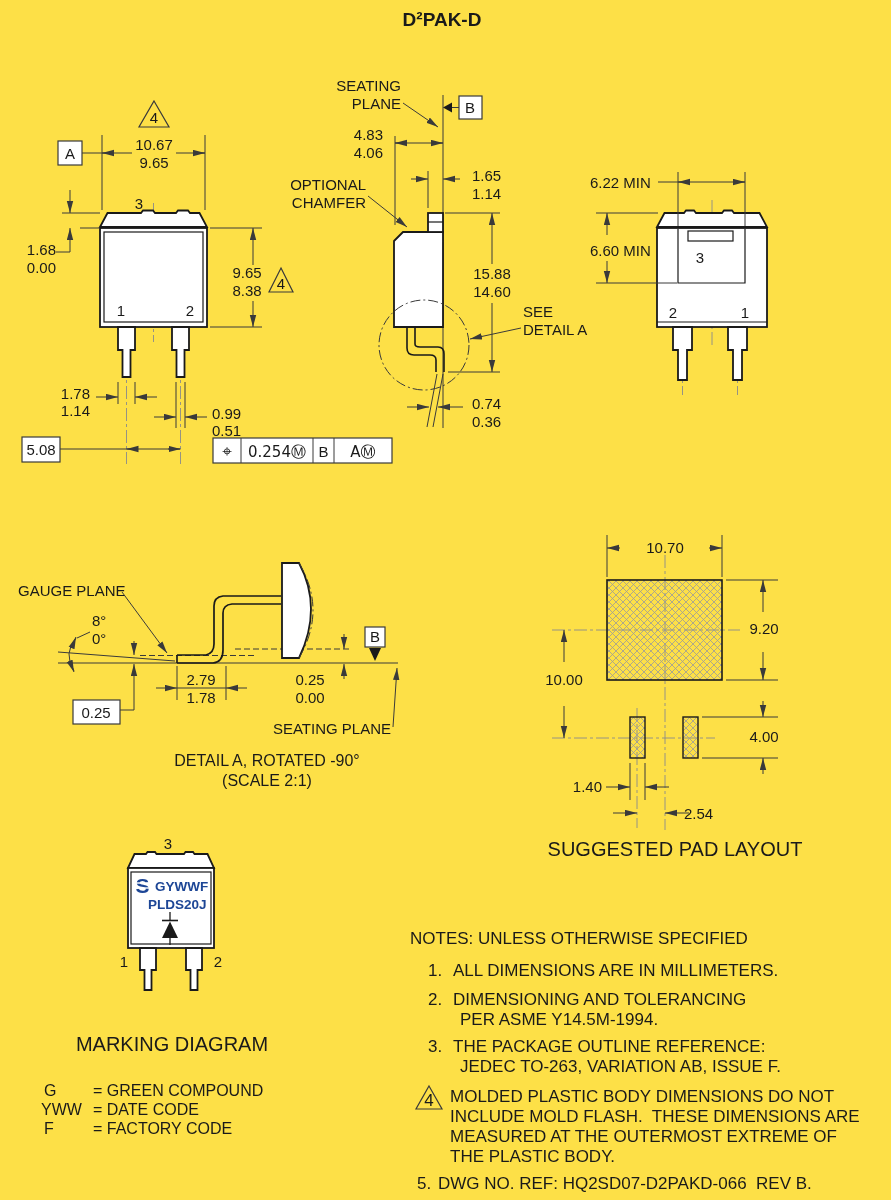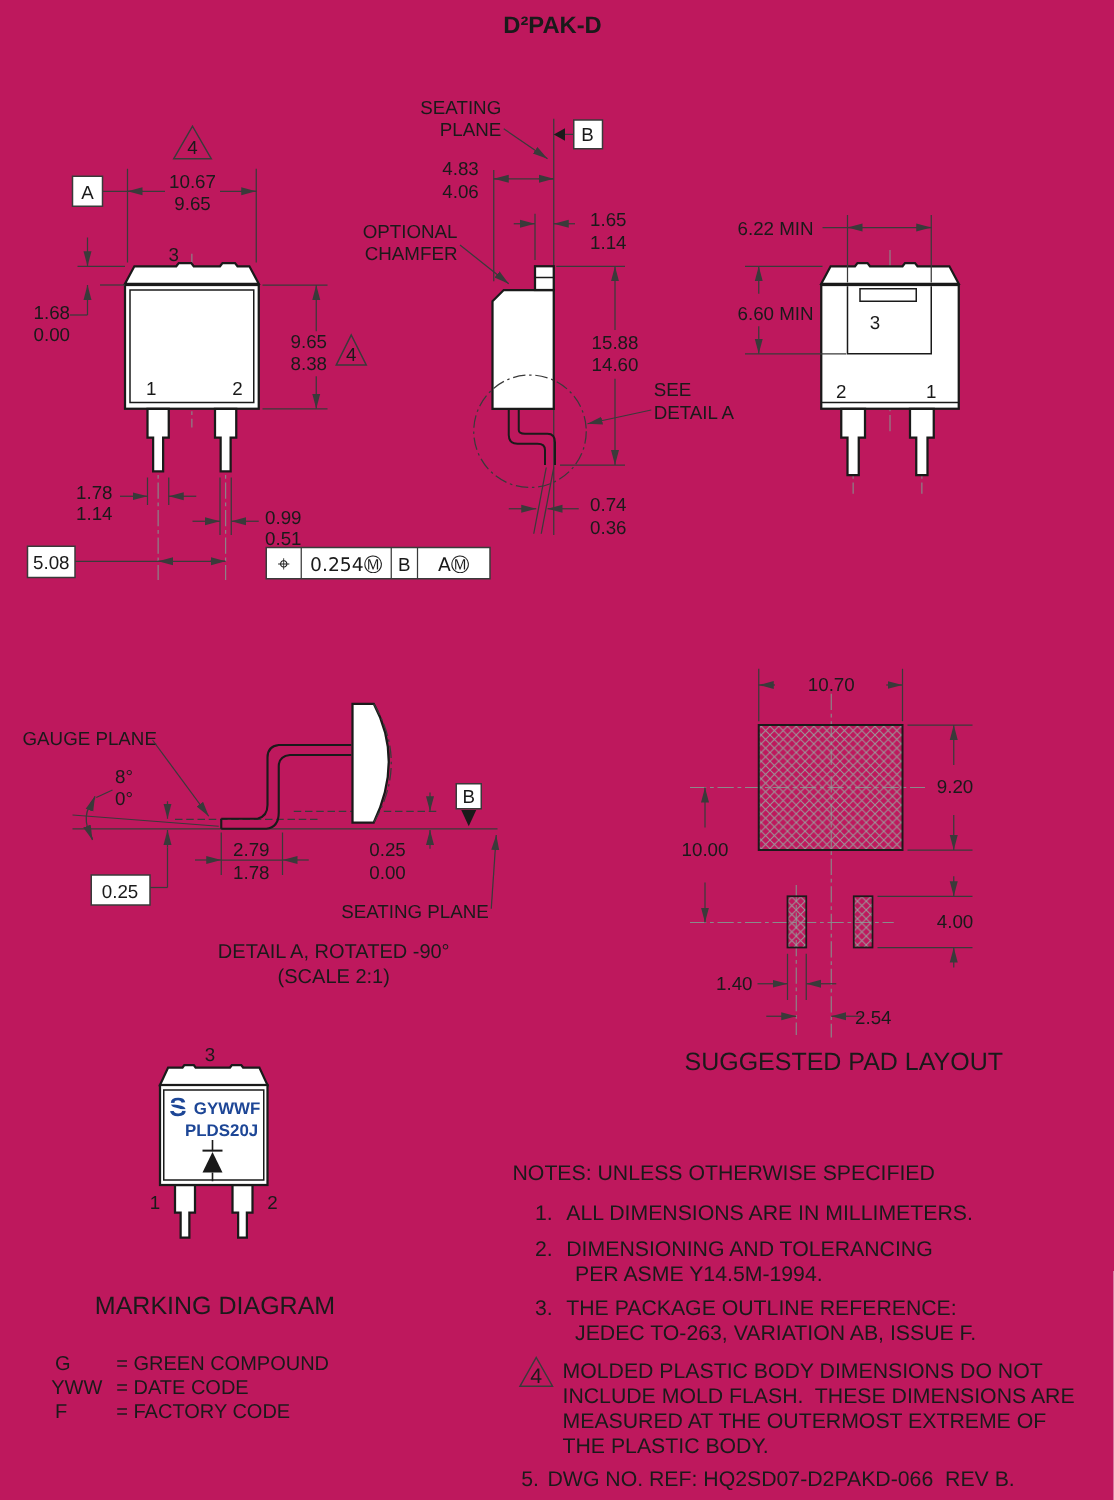--- a/index.html
+++ b/index.html
@@ -1,16 +1,16 @@
 <!DOCTYPE html>
 <html><head>
 <meta charset="utf-8">
 <style>
   html,body{margin:0;padding:0;background:#fff;}
-  .page{width:891px;height:1200px;position:relative;background:#be185d;}
+  .page{width:891px;height:1200px;position:relative;background:#fde047;}
   text{font-family:"Liberation Sans",sans-serif;fill:#1a1a1a;font-size:15px;}
   .ttl{font-size:19px;font-weight:bold;}
   .cap{font-size:20px;}
   .cap2{font-size:16px;}
   .note{font-size:17px;}
   .blue{fill:#1d4696;font-weight:bold;font-size:13.5px;}
   .sym{font-family:"DejaVu Sans",sans-serif;}
   .mid{text-anchor:middle;}
   .end{text-anchor:end;}
   .ol{fill:#fff;stroke:#1a1a1a;stroke-width:1.8;}

